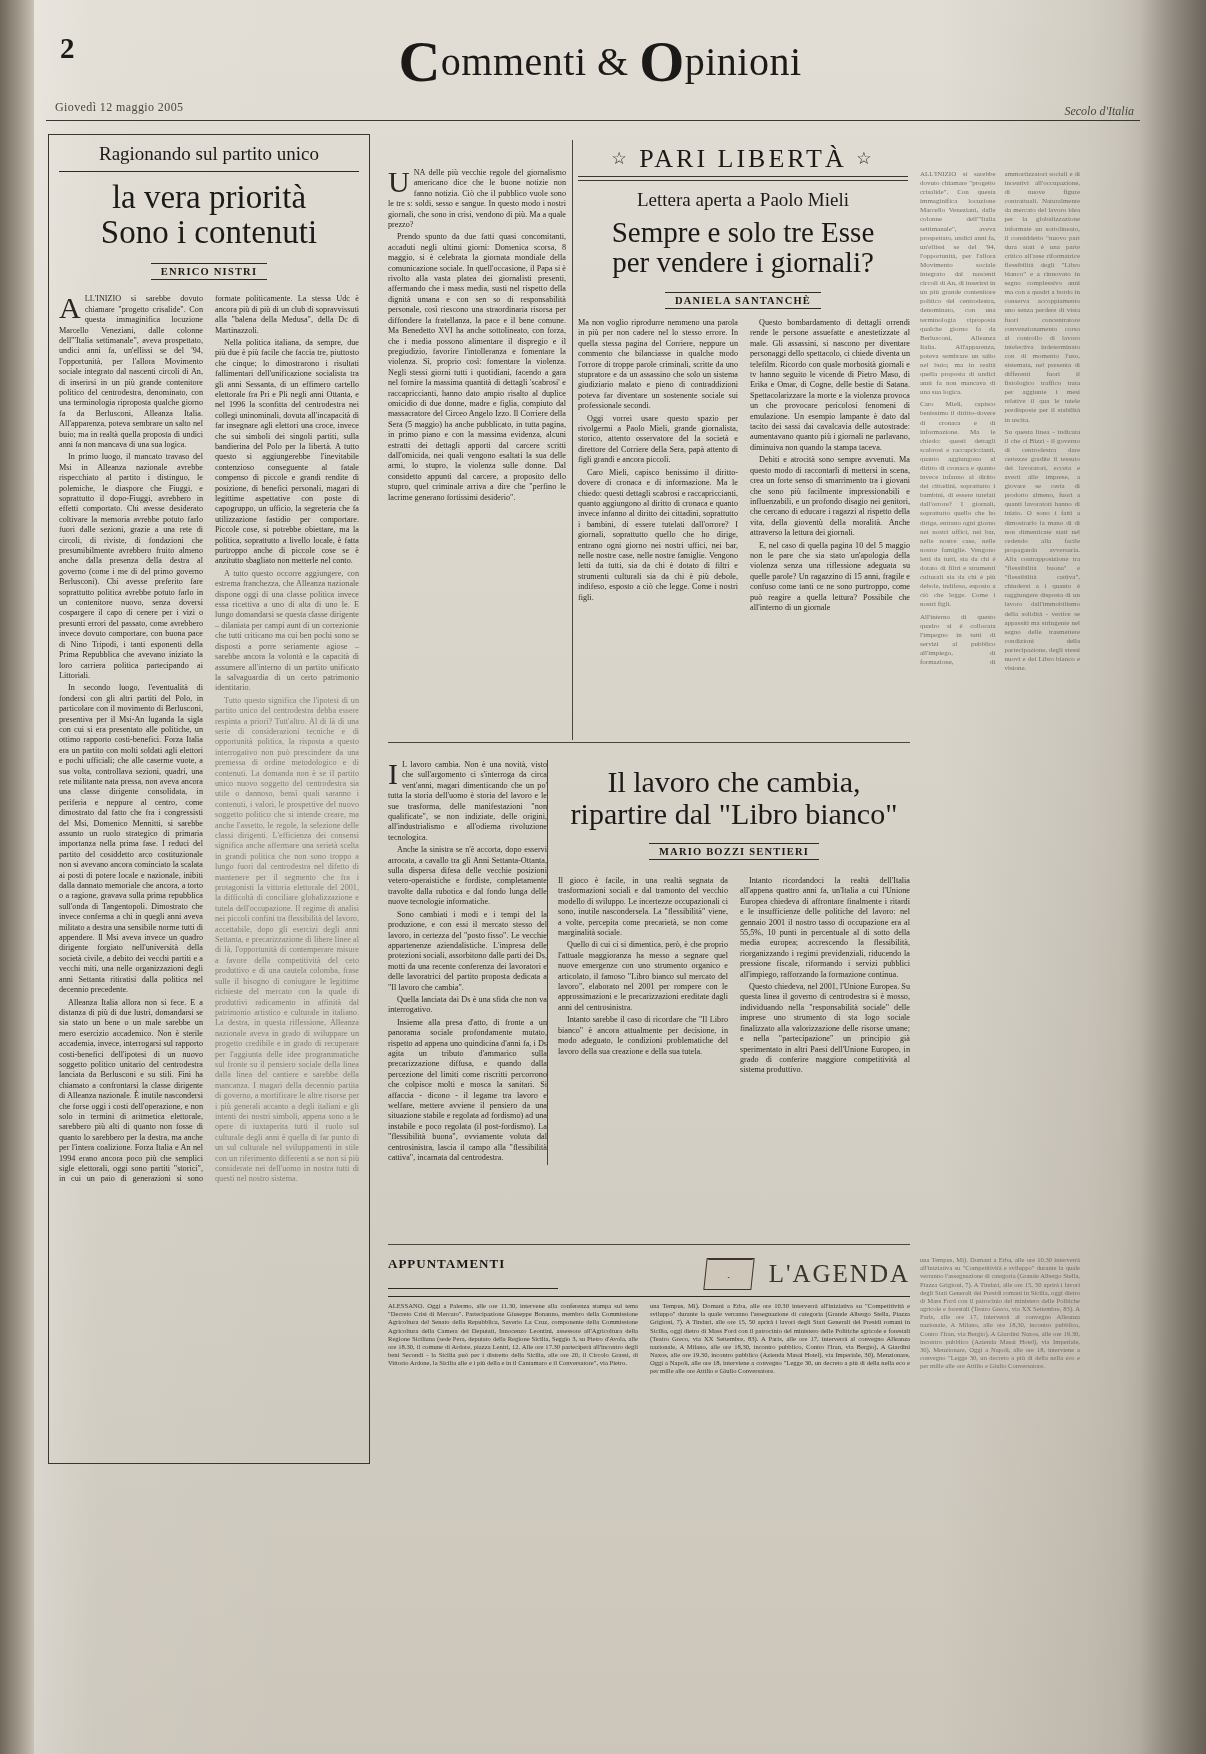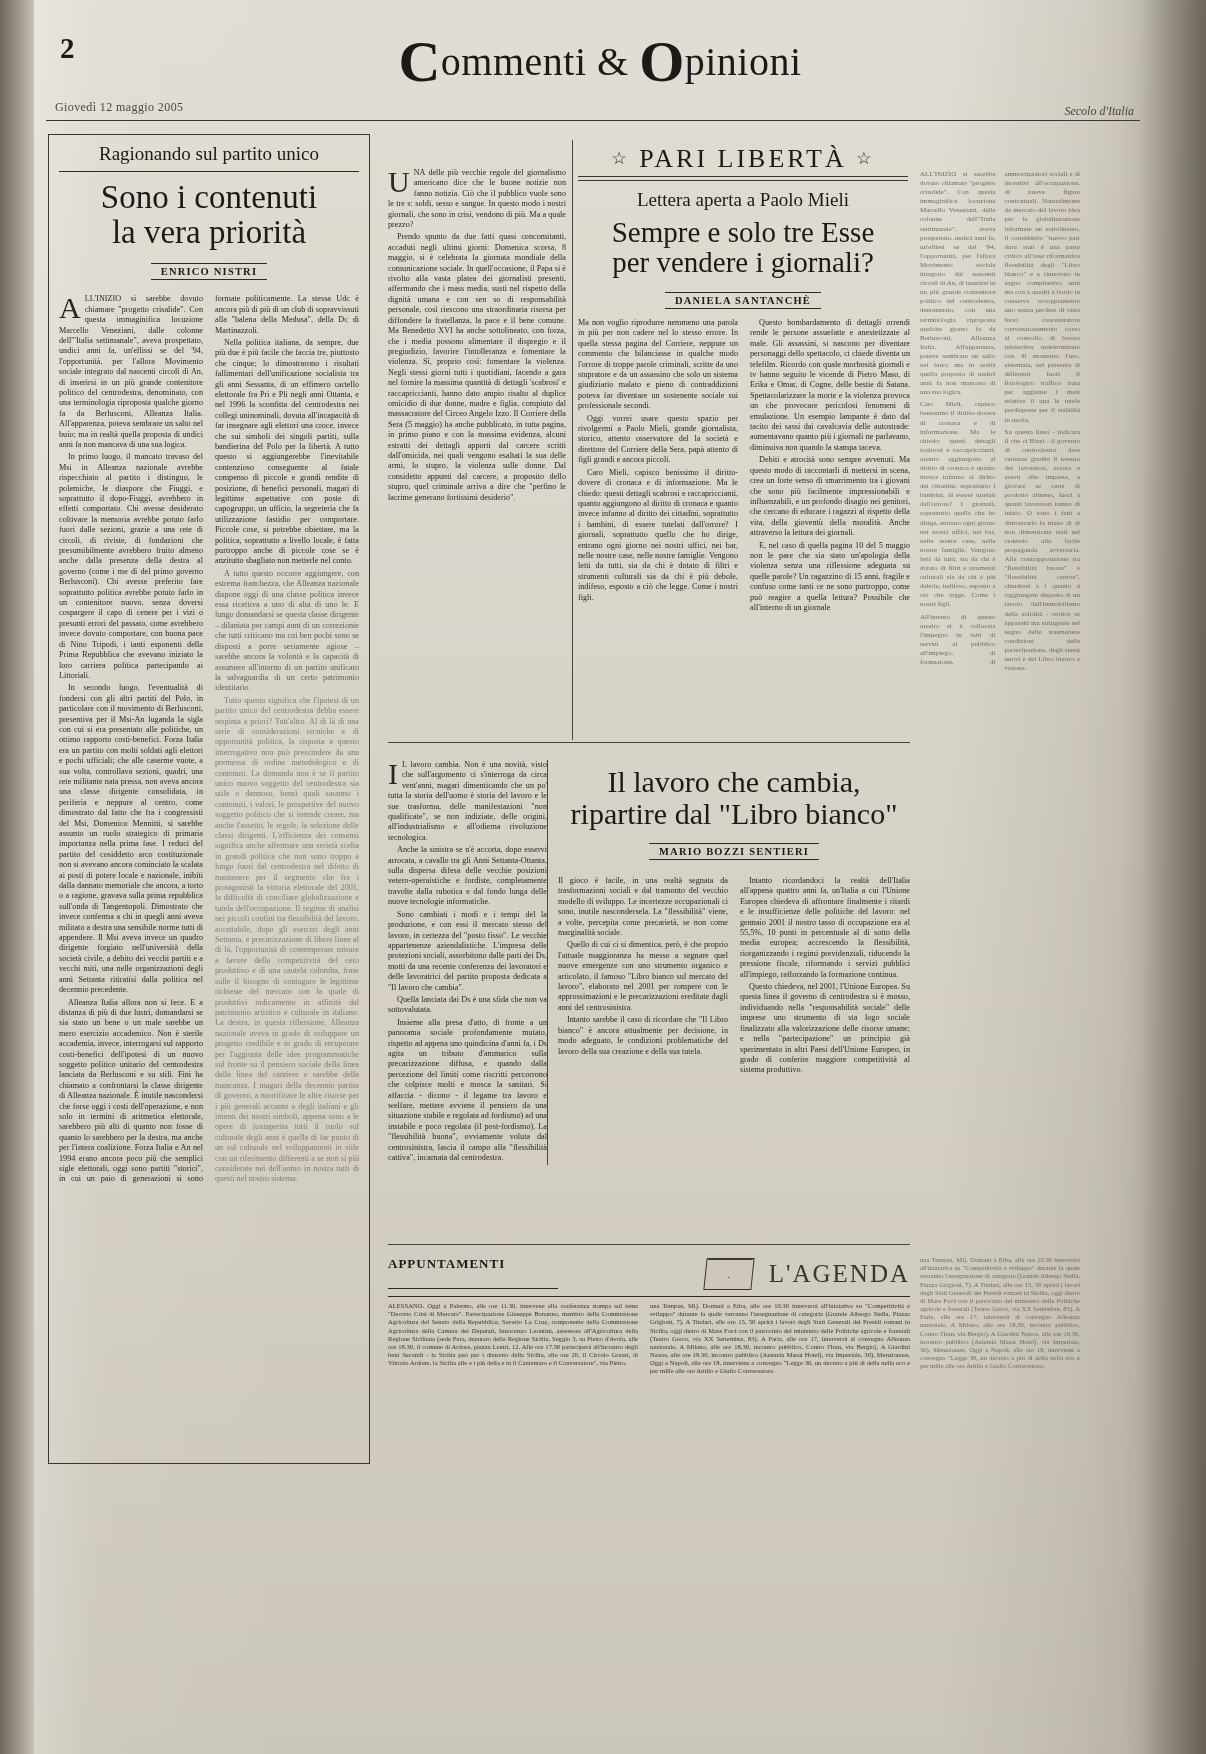--- a/index.html
+++ b/index.html
@@ -224,22 +224,22 @@
     </div>
   </div>
 
   <div class="dateline">Giovedì 12 maggio 2005</div>
   <div class="paper-name">Secolo d'Italia</div>
   <div class="rule-top"></div>
 
   <div class="col box" style="left:48px; top:134px; width:322px; height:1330px; padding:8px 10px;">
     <div class="kicker">Ragionando sul partito unico</div>
     <div class="headline">
+      <div>la vera priorità</div>
       <div>Sono i contenuti</div>
-      <div>la vera priorità</div>
     </div>
     <div class="byline-wrap">
       <span class="byline">ENRICO NISTRI</span>
     </div>
     <div class="body-text two-col-body" style="margin-top:4px;">
       <p class="dropcap">ALL'INIZIO si sarebbe dovuto chiamare "progetto crisalide". Con questa immaginifica locuzione Marcello Veneziani, dalle colonne dell'"Italia settimanale", aveva prospettato, undici anni fa, un'ellissi se del '94, l'opportunità, per l'allora Movimento sociale integrato dal nascenti circoli di An, di inserirsi in un più grande contenitore politico del centrodestra, denominato, con una terminologia riproposta qualche giorno fa da Berlusconi, Alleanza Italia. All'apparenza, poteva sembrare un salto nel buio; ma in realtà quella proposta di undici anni fa non mancava di una sua logica.</p>
       <p>In primo luogo, il mancato travaso del Msi in Alleanza nazionale avrebbe rispecchiato al partito i distinguo, le polemiche, le diaspore che Fiuggi, e soprattutto il dopo-Fiuggi, avrebbero in effetti comportato. Chi avesse desiderato coltivare la memoria avrebbe potuto farlo fuori dalle sezioni, grazie a una rete di circoli, di riviste, di fondazioni che presumibilmente avrebbero fruito almeno anche dalla presenza della destra al governo (come i me di del primo governo Berlusconi). Chi avesse preferito fare soprattutto politica avrebbe potuto farlo in un contenitore nuovo, senza doversi cospargere il capo di cenere per i vizi o presunti errori del passato, come avrebbero invece dovuto comportare, con buona pace di Nino Tripodi, i tanti esponenti della Prima Repubblica che avevano iniziato la loro carriera politica partecipando ai Littoriali.</p>
       <p>In secondo luogo, l'eventualità di fondersi con gli altri partiti del Polo, in particolare con il movimento di Berlusconi, presentiva per il Msi-An luganda la sigla con cui si era presentato alle politiche, un ottimo rapporto costi-benefici. Forza Italia era un partito con molti soldati agli elettori e pochi ufficiali; che alle caserme vuote, a sua volta, controllava sezioni, quadri, una rete militante nata pressa, non aveva ancora una classe dirigente consolidata, in periferia e neppure al centro, come dimostrato dal fatto che fra i congressisti del Msi, Domenico Mennitti, si sarebbe assunto un ruolo strategico di primaria importanza nella prima fase. I reduci del partito del cosiddetto arco costituzionale non si avevano ancora cominciato la scalata ai posti di potere locale e nazionale, inibiti dalla dannato memoriale che ancora, a torto o a ragione, gravava sulla prima repubblica sull'onda di Tangentopoli. Dimostrato che invece conferma a chi in quegli anni aveva militato a destra una sensibile norme tutti di appendere. Il Msi aveva invece un quadro dirigente forgiato nell'università della società civile, a debito dei vecchi partiti e a vecchi miti, una nelle organizzazioni degli anni Settanta ritiratisi dalla politica nel decennio precedente.</p>
       <p>Alleanza Italia allora non si fece. E a distanza di più di due lustri, domandarsi se sia stato un bene o un male sarebbe un mero esercizio accademico. Non è sterile accademia, invece, interrogarsi sul rapporto costi-benefici dell'ipotesi di un nuovo soggetto politico unitario del centrodestra lanciata da Berlusconi e su stili. Fini ha chiamato a confrontarsi la classe dirigente di Alleanza nazionale. È inutile nascondersi che forse oggi i costi dell'operazione, e non solo in termini di aritmetica elettorale, sarebbero più alti di quanto non fosse di quanto lo sarebbero per la destra, ma anche per l'intera coalizione. Forza Italia e An nel 1994 erano ancora poco più che semplici sigle elettorali, oggi sono partiti "storici", in cui un paio di generazioni si sono formate politicamente. La stessa Udc è ancora più di più di un club di sopravvissuti alla "balena della Medusa", della Dc di Martinazzoli.</p>
       <p>Nella politica italiana, da sempre, due più due è più facile che faccia tre, piuttosto che cinque; lo dimostrarono i risultati fallimentari dell'unificazione socialista tra gli anni Sessanta, di un effimero cartello elettorale fra Pri e Pli negli anni Ottanta, e nel 1996 la sconfitta del centrodestra nei collegi uninominali, dovuta all'incapacità di far insegnare agli elettori una croce, invece che sui simboli dei singoli partiti, sulla bandierina del Polo per la libertà. A tutto questo si aggiungerebbe l'inevitabile contenzioso conseguente al fatale compenso di piccole e grandi rendite di posizione, di benefici personali, magari di legittime aspettative con poste di capogruppo, un ufficio, la segreteria che fa utilizzazione fastidio per comportare. Piccole cose, si potrebbe obiettare, ma la politica, soprattutto a livello locale, è fatta purtroppo anche di piccole cose se è anzitutto sbagliato non metterle nel conto.</p>
@@ -286,21 +286,21 @@
   <div class="vrule" style="left:572px; top:140px; height:600px;"></div>
   <div class="hrule" style="left:388px; top:742px; width:522px;"></div>
 
   <div class="col" style="left:388px; top:760px; width:522px; height:470px;">
     <div style="display:flex;">
       <div style="width:160px; border-right:1px solid #4a453d; box-sizing:border-box;">
         <div class="body-text">
           <p class="dropcap">IL lavoro cambia. Non è una novità, visto che sull'argomento ci s'interroga da circa vent'anni, magari dimenticando che un po' tutta la storia dell'uomo è storia del lavoro e le sue trasforma, delle manifestazioni "non qualificate", se non indiziate, delle origini, all'industrialismo e all'odierna rivoluzione tecnologica.</p>
           <p>Anche la sinistra se n'è accorta, dopo esservi arrocata, a cavallo tra gli Anni Settanta-Ottanta, sulla dispersa difesa delle vecchie posizioni vetero-operaistiche e fordiste, completamente travolte dalla rubotica e dal fondo lunga delle nuove tecnologie informatiche.</p>
           <p>Sono cambiati i modi e i tempi del la produzione, e con essi il mercato stesso del lavoro, in certezza del "posto fisso". Le vecchie appartenenze aziendalistiche. L'impresa delle protezioni sociali, assorbitono dalle parti dei Ds, motti da una recente conferenza dei lavoratori e delle lavoratrici del partito proposta dedicata a "Il lavoro che cambia".</p>
-          <p>Quella lanciata dai Ds è una sfida che non va sottovalutata.</p>
+          <p>Quella lanciata dai Ds è una sfida che non va interrogativo.</p>
           <p>Insieme alla presa d'atto, di fronte a un panorama sociale profondamente mutato, rispetto ad appena uno quindicina d'anni fa, i Ds agita un tributo d'ammarico sulla precarizzazione diffusa, e quando dalla percezione del limiti come riscritti percorrono che colpisce molti e mosca la sanitari. Si affaccia - dicono - il legame tra lavoro e welfare, mettere avviene il pensiero da una situazione stabile e regolata ad fordismo) ad una instabile e poco regolata (il post-fordismo). La "flessibilità buona", ovviamente voluta dal centrosinistra, lascia il campo alla "flessibilità cattiva", incarnata dal centrodestra.</p>
         </div>
       </div>
       <div style="flex:1; padding-left:10px;">
         <div class="headline" style="font-size:30px; margin-top:6px;">
           <div>Il lavoro che cambia,</div>
           <div>ripartire dal "Libro bianco"</div>
         </div>
         <div class="byline-wrap">
           <span class="byline">MARIO BOZZI SENTIERI</span>

